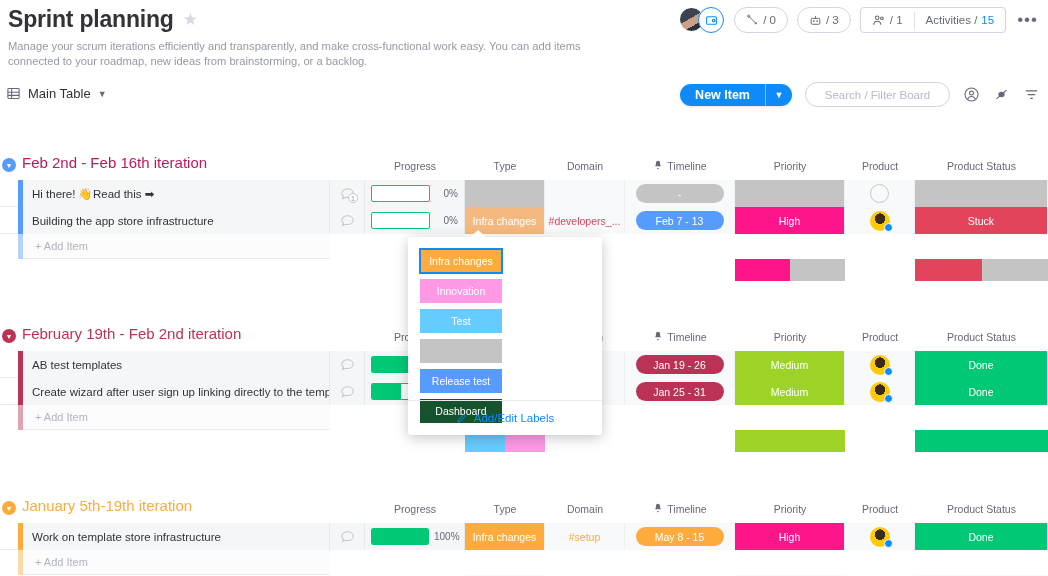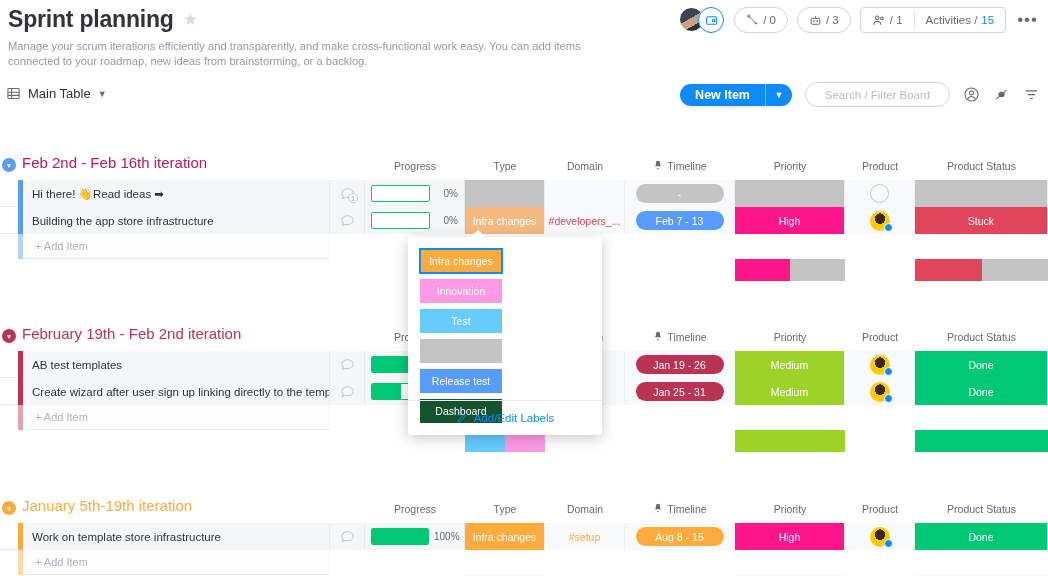--- a/index.html
+++ b/index.html
@@ -272,21 +272,21 @@
           <div class="colhdr" style="left: 845px; width: 70px;">
             <span>Product</span>
           </div>
           <div class="colhdr" style="left: 915px; width: 133px;">
             <span>Product Status</span>
           </div>
         </div>
         <div class="rows">
           <div class="row">
             <div class="row-bar" style="background: rgb(87, 155, 252);"></div>
-            <div class="row-name" style="width: 307px;">Hi there! 👋Read ideas ➡</div>
+            <div class="row-name" style="width: 307px;">Hi there! 👋Read this ➡</div>
             <div class="chatcell" style="left: 330px; width: 35px; position: absolute;">
               <svg width="15" height="15" viewBox="0 0 24 24" fill="none" stroke="#c5c7d0" stroke-width="1.7">
                 <path d="M21 11.5c0 4-4 7-9 7-1 0-2-.1-2.9-.4L4 20l1.4-3.6A7.3 7.3 0 013 11.5c0-4 4-7 9-7s9 3 9 7z"></path>
               </svg>
               <div style="position:absolute;right:6px;bottom:4px;width:10px;height:10px;border-radius:50%;border:1px solid #c5c7d0;background:#fff;font-size:7px;color:#9699a6;display:flex;align-items:center;justify-content:center">1</div>
             </div>
             <div class="progcell" style="left: 365px; width: 100px;">
               <div class="pbar" style="width: 62px;">
                 <i style="width: 0%;"></i>
               </div>
@@ -495,21 +495,21 @@
               <div class="pbar" style="width: 62px;">
                 <i style="width: 100%;"></i>
               </div>
               <div class="ppct">100%</div>
             </div>
             <div class="cell" style="left: 465px; width: 80px; background: rgb(253, 171, 61);">Infra changes</div>
             <div class="cell plain" style="left: 545px; width: 80px;">
               <span class="tagtxt" style="color: rgb(253, 171, 61);">#setup</span>
             </div>
             <div class="cell plain" style="left: 625px; width: 110px;">
-              <div class="tl-pill" style="background: rgb(253, 171, 61);">Aug 8 - 15</div>
+              <div class="tl-pill" style="background: rgb(253, 171, 61);">May 8 - 15</div>
             </div>
             <div class="cell" style="left: 735px; width: 110px; background: rgb(255, 21, 138);">High</div>
             <div class="cell plain" style="left: 845px; width: 70px;">
               <div class="avatar-cell" style="background: radial-gradient(circle at 50% 38%, rgb(58, 42, 28) 0px, rgb(58, 42, 28) 33%, rgb(255, 203, 0) 33%);">
                 <div class="av-badge"></div>
               </div>
             </div>
             <div class="cell" style="left: 915px; width: 133px; background: rgb(0, 200, 117);">Done</div>
           </div>
           <div class="additem">

